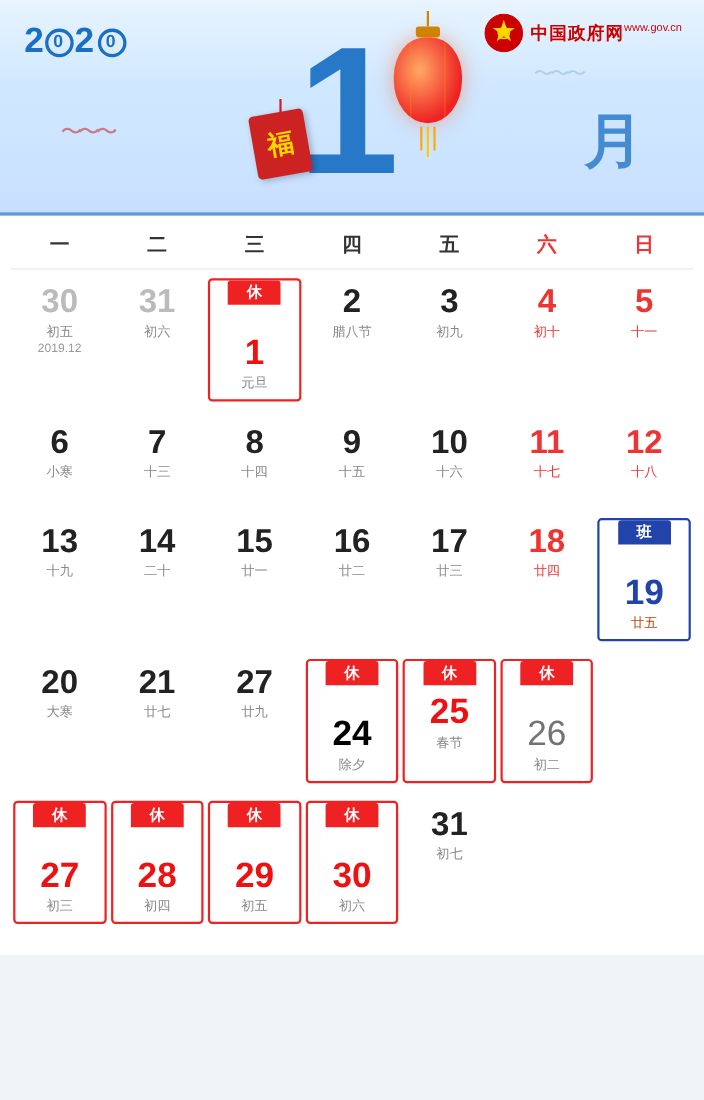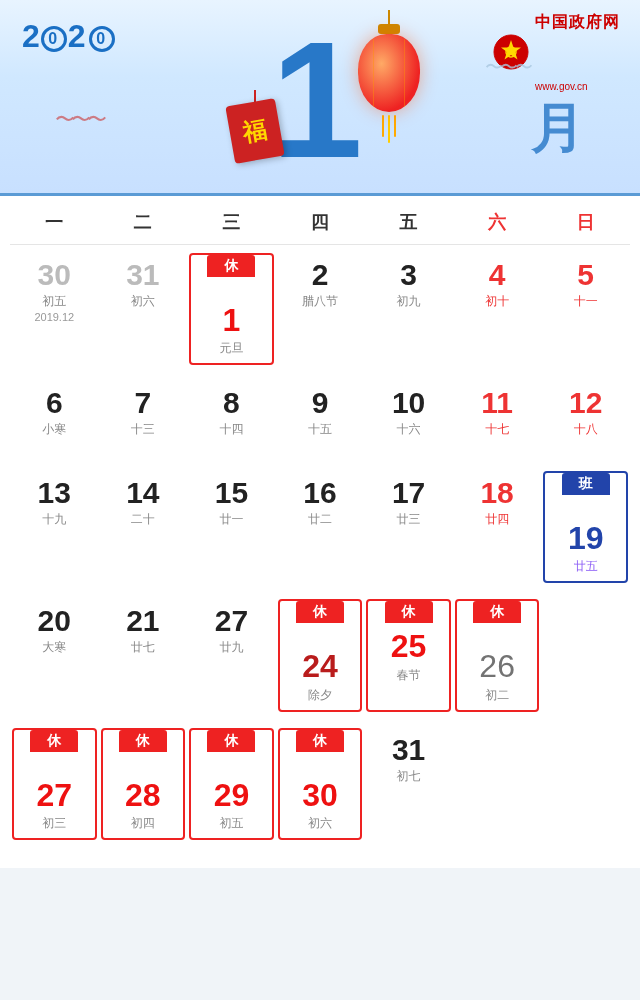--- a/index.html
+++ b/index.html
@@ -48,22 +48,21 @@
       display: flex;
       align-items: center;
       gap: 6px;
     }
     .gov-emblem {
       width: 36px;
       height: 36px;
     }
     .gov-text {
       display: flex;
-      flex-direction: column;
-      gap: 48px;
+      flex-direction: row;
     }
     .gov-name {
       font-size: 16px;
       color: #cc0000;
       font-weight: bold;
       letter-spacing: 1px;
     }
     .gov-url {
       font-size: 10px;
       color: #cc0000;
@@ -446,41 +445,41 @@
       <span class="day-lunar">廿三</span>
     </div>
     <div class="day-cell">
       <span class="day-number weekend">18</span>
       <span class="day-lunar weekend-lunar">廿四</span>
     </div>
 
     <div class="day-cell work-box has-badge work-badge" style="position:relative;">
       <div class="badge badge-work" style="position:absolute;top:0;left:50%;transform:translateX(-50%);width:48px;text-align:center;background:#2244aa;color:white;font-size:14px;font-weight:bold;border-radius:3px 3px 0 0;padding:2px 0;">班</div>
       <span class="day-number" style="margin-top:20px;font-size:32px;font-weight:900;color:#2244aa;">19</span>
-      <span class="day-lunar" style="color:#8b5cf6;">廿五</span>
+      <span class="day-lunar" style="color:#c2410c;">廿五</span>
     </div>
   </div>
 
   <div class="calendar-grid">
     <div class="day-cell">
       <span class="day-number">20</span>
       <span class="day-lunar">大寒</span>
     </div>
     <div class="day-cell">
       <span class="day-number">21</span>
       <span class="day-lunar">廿七</span>
     </div>
     <div class="day-cell">
       <span class="day-number">27</span>
       <span class="day-lunar">廿九</span>
     </div>
 
     <div class="day-cell rest-box has-badge" style="position:relative;">
       <div class="badge badge-rest" style="position:absolute;top:0;left:50%;transform:translateX(-50%);width:48px;text-align:center;background:#ee2222;color:white;font-size:14px;font-weight:bold;border-radius:3px 3px 0 0;padding:2px 0;">休</div>
-      <span class="day-number holiday-num" style="margin-top:20px;font-size:32px;font-weight:900;color:#b91c1c;">24</span>
+      <span class="day-number holiday-num" style="margin-top:20px;font-size:32px;font-weight:900;color:#000000;">24</span>
       <span class="day-lunar">除夕</span>
     </div>
 
     <div class="day-cell rest-box has-badge" style="position:relative;">
       <div class="badge badge-rest" style="position:absolute;top:0;left:50%;transform:translateX(-50%);width:48px;text-align:center;background:#ee2222;color:white;font-size:14px;font-weight:bold;border-radius:3px 3px 0 0;padding:2px 0;">休</div>
       <span class="day-number holiday-num" style="font-size:32px;font-weight:900;color:#ee1111;">25</span>
       <span class="day-lunar">春节</span>
     </div>
 
     <div class="day-cell rest-box has-badge" style="position:relative;">

